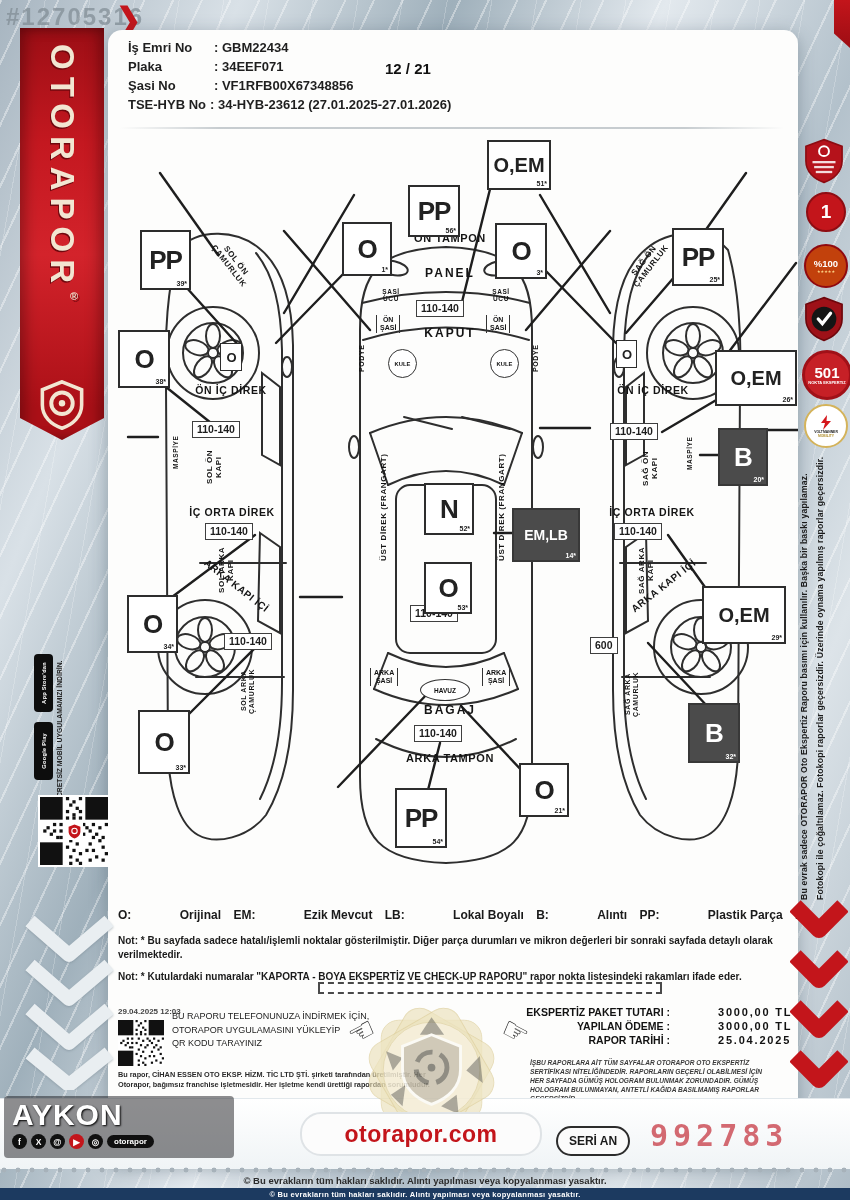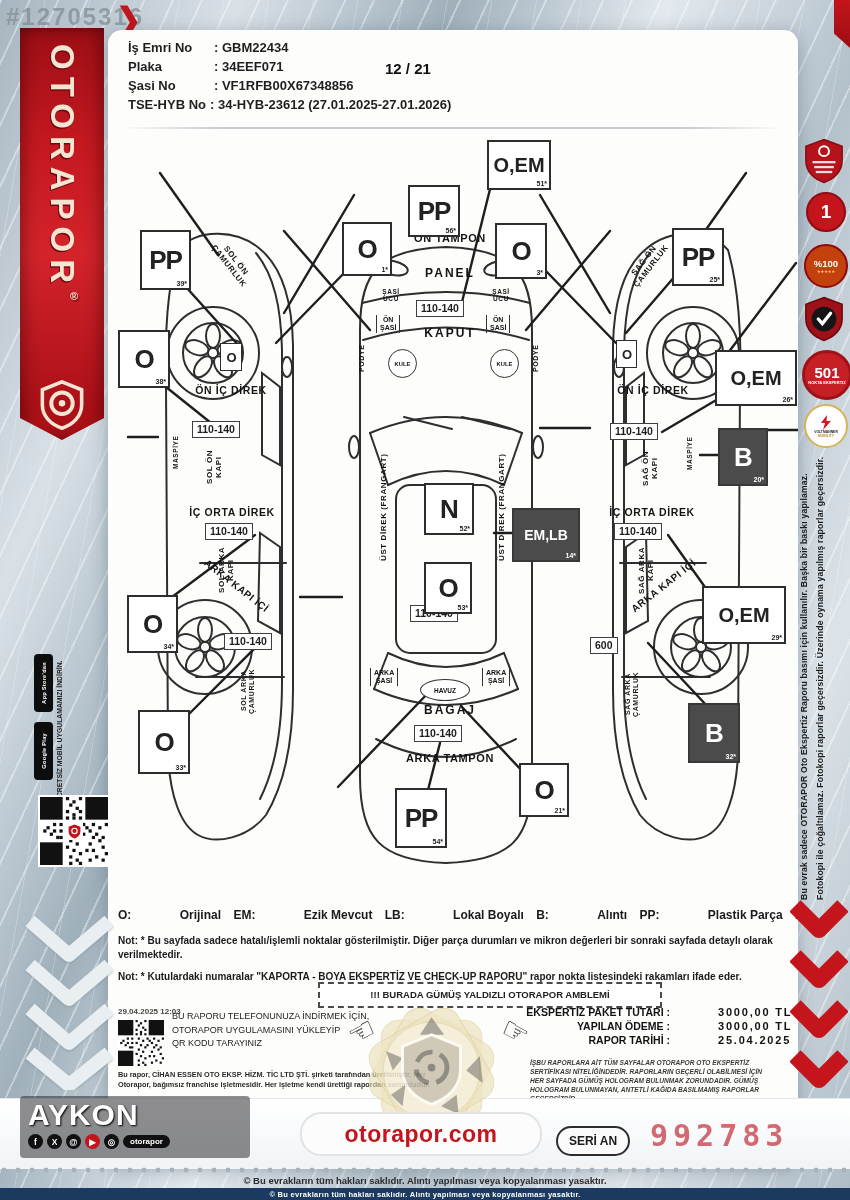--- a/index.html
+++ b/index.html
@@ -81,21 +81,21 @@
   
   .footer-strip{position:absolute;left:0;top:1098px;width:850px;height:70px;z-index:8;
     background:linear-gradient(180deg,#ffffff,#f0f4f6);border-top:1px solid #e2e8ec;}
   .site-pill{position:absolute;left:300px;top:1112px;width:238px;height:40px;border:2px solid #dfe3e6;border-radius:21px;
     background:#fcfcfc;display:flex;align-items:center;justify-content:center;z-index:9;}
   .site-pill span{color:#c3151b;font-size:23px;font-weight:800;letter-spacing:.5px;}
   .seri{position:absolute;left:556px;top:1126px;width:70px;height:26px;border:2.5px solid #2c2c2c;border-radius:15px;
     display:flex;align-items:center;justify-content:center;font-size:12px;font-weight:800;color:#1c1c1c;z-index:9;background:#fbfbfb;}
   .serial{position:absolute;left:650px;top:1118px;font-family:"DejaVu Sans Mono",monospace;font-size:30px;font-weight:700;
     color:#cf5a63;letter-spacing:5px;opacity:.9;z-index:9;}
-  .aykon{position:absolute;left:20px;top:1096px;width:230px;height:62px;background:rgba(28,28,32,.5);border-radius:4px;z-index:10;text-align:center;}
+  .aykon{position:absolute;left:4px;top:1096px;width:230px;height:62px;background:rgba(28,28,32,.5);border-radius:4px;z-index:10;text-align:center;}
   .aykon .alogo{position:absolute;left:8px;top:2px;font-size:30px;font-weight:900;color:#fff;letter-spacing:1px;text-shadow:1px 1px 2px #000;}
   .socrow{position:absolute;left:8px;top:38px;display:flex;align-items:center;gap:4px;}
   .sic{width:15px;height:15px;border-radius:50%;background:#101010;color:#fff;font-size:8.5px;font-weight:700;
     display:flex;align-items:center;justify-content:center;}
   .handle{background:#101010;color:#fff;font-size:8px;font-weight:700;padding:2px 7px;border-radius:8px;}
   .perf{position:absolute;left:0;top:1166px;width:850px;height:8px;z-index:9;
     background-image:radial-gradient(circle at 4px 4px,#a7b2ba 2.2px,transparent 2.7px);background-size:14px 8px;background-repeat:repeat-x;}
   .copy-dark{position:absolute;left:0;top:1175px;width:850px;text-align:center;font-size:9.5px;font-weight:800;color:#2b2b2b;z-index:9;}
   .navybar{position:absolute;left:0;top:1188px;width:850px;height:12px;background:#1c3a60;z-index:9;display:flex;align-items:center;justify-content:center;}
   .navybar span{color:#fff;font-size:7.5px;font-weight:600;letter-spacing:.3px;}
@@ -390,21 +390,20 @@
   <b>EM:</b> <span class="v">Ezik Mevcut</span>
   <b>LB:</b> <span class="v">Lokal Boyalı</span>
   <b>B:</b> <span class="v">Alıntı</span>
   <b>PP:</b> <span class="v">Plastik Parça</span>
   <b>N:</b> <span class="v">Normal</span>
 </div>
 <div class="note" style="left:118px;top:934px;width:655px;">Not: * Bu sayfada sadece hatalı/işlemli noktalar gösterilmiştir. Diğer parça durumları ve mikron değerleri bir sonraki sayfada detaylı olarak verilmektedir.</div>
 <div class="note" style="left:118px;top:970px;width:662px;">Not: * Kutulardaki numaralar "KAPORTA - BOYA EKSPERTİZ VE CHECK-UP RAPORU" rapor nokta listesindeki rakamları ifade eder.</div>
 
 <div class="warnbox">
-  <div>!!! BURADA GÜMÜŞ YALDIZLI OTORAPOR AMBLEMİ</div>
 </div>
 
 <div class="hand" style="left:348px;top:1014px;transform:rotate(-28deg);">☜</div>
 <div class="hand" style="left:502px;top:1014px;transform:rotate(28deg);">☞</div>
 
 <div class="pay">
   <div class="payrow">
       <span class="pl">EKSPERTİZ PAKET TUTARI :</span>
       <span class="pv">3000,00 TL</span>
     </div>

